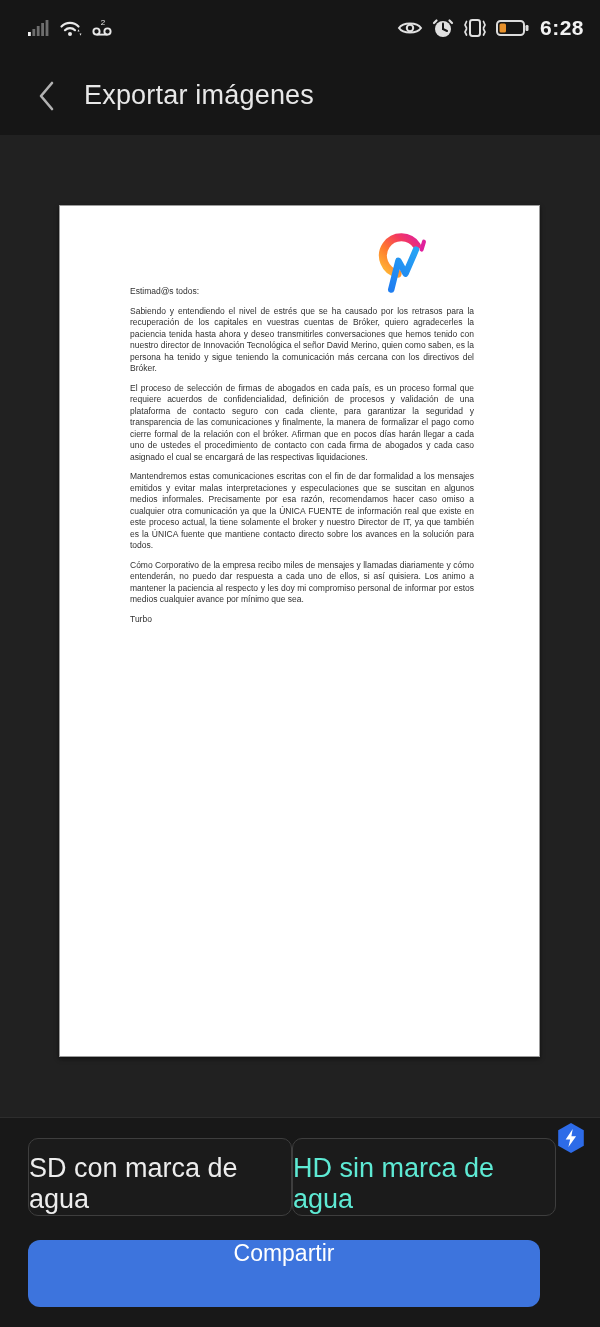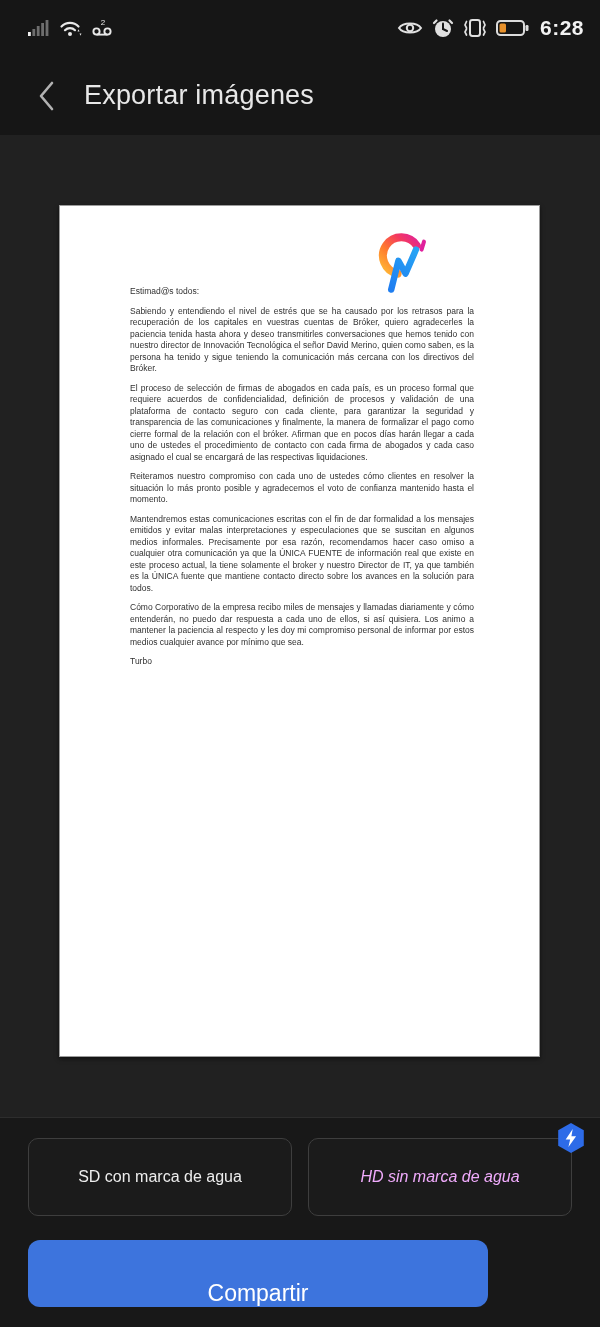--- a/index.html
+++ b/index.html
@@ -43,31 +43,31 @@
   .doc-body p { margin:0 0 8px 0; text-align:justify; }
   .doc-body p.no-justify { text-align:left; }
   
   .footer {
     position:absolute; top:1117px; left:0; width:600px; height:210px;
     background:#181818; border-top:1px solid #2d2d2d;
   }
   .opt-btn {
     position:absolute; top:20px; width:264px; height:78px;
     border:1px solid #3e3e3e; border-radius:10px; background:#1b1b1b;
-    display:flex; align-items:center; justify-content:center;
-    font-size:16px; cursor:pointer;
+    display:flex; align-items:flex-end; justify-content:center;
+    font-size:27px; cursor:pointer;
   }
   .opt-sd { left:28px; color:#ededed; }
-  .opt-hd { left:308px; color:#f0abfc;font-style:italic; }
+  .opt-hd { left:292px; color:#5eead4; }
   .premium-badge { position:absolute; left:556px; top:1122px; width:30px; height:32px; z-index:3; }
   .share-btn {
-    position:absolute; left:28px; top:1240px; width:460px; height:67px;
+    position:absolute; left:28px; top:1240px; width:512px; height:67px;
     background:#3d74dd; border:none; border-radius:12px;
     color:#ffffff; font-size:23px; font-family:"Liberation Sans",sans-serif;
-    display:flex; align-items:flex-end; justify-content:center; cursor:pointer;
+    display:flex; align-items:flex-start; justify-content:center; cursor:pointer;
   }
 </style>
 </head>
 <body>
 
 <div class="screen">
 
   <div class="status-bar">
     <div class="sb-group">
       <svg class="sb-icon" width="22" height="18" viewBox="0 0 22 18">
@@ -142,21 +142,20 @@
           </linearGradient>
         </defs>
         <path d="M 27 62 A 23 23 0 1 1 51 27" fill="none" stroke="url(#arcGrad)" stroke-width="10" stroke-linecap="round"></path>
         <polyline points="19,82 28,46 37,62 50,32" fill="none" stroke="url(#nGrad)" stroke-width="8" stroke-linecap="round" stroke-linejoin="round"></polyline>
         <line x1="57" y1="32" x2="60" y2="22" stroke="#e0219c" stroke-width="5" stroke-linecap="round"></line>
       </svg>
       <div class="doc-body">
         <p class="no-justify">Estimad@s todos:</p>
         <p>Sabiendo y entendiendo el nivel de estrés que se ha causado por los retrasos para la recuperación de los capitales en vuestras cuentas de Bróker, quiero agradecerles la paciencia tenida hasta ahora y deseo transmitirles conversaciones que hemos tenido con nuestro director de Innovación Tecnológica el señor David Merino, quien como saben, es la persona ha tenido y sigue teniendo la comunicación más cercana con los directivos del Bróker.</p>
         <p>El proceso de selección de firmas de abogados en cada país, es un proceso formal que requiere acuerdos de confidencialidad, definición de procesos y validación de una plataforma de contacto seguro con cada cliente, para garantizar la seguridad y transparencia de las comunicaciones y finalmente, la manera de formalizar el pago como cierre formal de la relación con el bróker.  Afirman que en pocos días harán llegar a cada uno de ustedes el procedimiento de contacto con cada firma de abogados y cada caso asignado el cual se encargará de las respectivas liquidaciones.</p>
-        <p>Reiteramos nuestro compromiso con cada uno de ustedes cómo clientes en resolver la situación lo más pronto posible y agradecemos el voto de confianza mantenido hasta el momento.</p>
         <p>Mantendremos estas comunicaciones escritas con el fin de dar formalidad a los mensajes emitidos y evitar malas interpretaciones y especulaciones que se suscitan en algunos medios informales. Precisamente por esa razón, recomendamos hacer caso omiso a cualquier otra comunicación ya que la ÚNICA FUENTE de información real que existe en este proceso actual, la tiene solamente el broker y nuestro Director de IT, ya que también es la ÚNICA fuente que mantiene contacto directo sobre los avances en la solución para todos.</p>
         <p>Cómo Corporativo de la  empresa recibo miles de mensajes y llamadas diariamente y cómo entenderán, no puedo dar respuesta a cada uno de ellos, si así quisiera. Los animo a mantener la paciencia al respecto y les doy mi compromiso personal de informar por estos medios cualquier avance por mínimo que sea.</p>
         <p class="no-justify">Turbo</p>
       </div>
     </div>
   </div>
 
   <div class="footer">
     <div class="opt-btn opt-sd">
       <span>SD con marca de agua</span>

